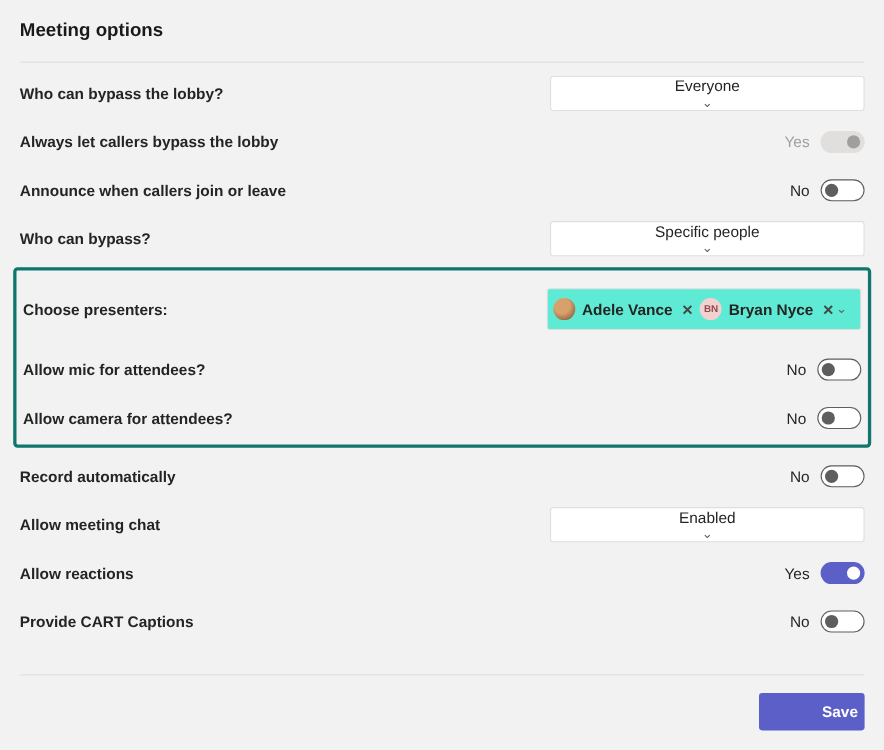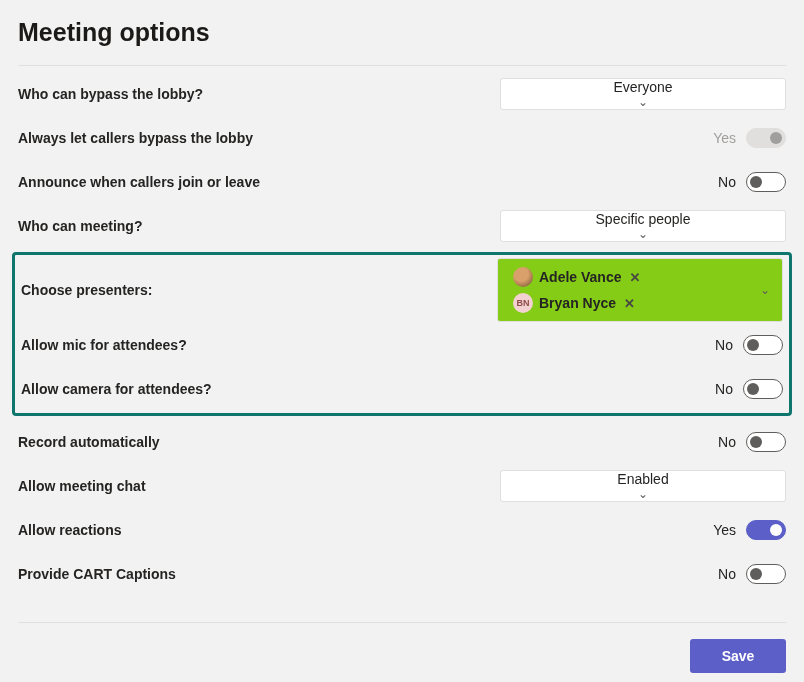--- a/index.html
+++ b/index.html
@@ -9,21 +9,21 @@
     background: #f2f2f2;
     color: #252423;
     width: 804px;
     height: 682px;
     overflow: hidden;
   }
   .page {
     padding: 18px 18px 0 18px;
   }
   .title {
-    font-size: 25px;
+    font-size: 17px;
     font-weight: 700;
     margin: 0 0 18px 0;
     color: #1b1a19;
   }
   .divider {
     height: 1px;
     background: #e1dfdd;
     margin-bottom: 6px;
   }
   .row {
@@ -65,26 +65,26 @@
     cursor: pointer;
     flex-direction: column;
   }
   .dropdown .chevron {
     font-size: 12px;
     color: #605e5c;
   }
 
   .people-box {
     width: 286px;
-    background: #84cc16;
+    background: #5eead4;
     border: 1px solid #e1dfdd;
     border-radius: 3px;
-    padding: 8px 15px;
-    display: flex;
-    flex-direction: column;
+    padding: 8px 5px;
+    display: flex;
+    flex-direction: row;
     gap: 6px;
     position: relative;
   }
   .people-box .chevron {
     position: absolute;
     right: 12px;
     top: 50%;
     transform: translateY(-50%);
     font-size: 12px;
     color: #605e5c;
@@ -179,20 +179,21 @@
   .save-btn {
     background: #5b5fc7;
     color: #fff;
     border: none;
     border-radius: 3px;
     width: 96px;
     height: 34px;
     font-size: 14px;
     font-weight: 600;
     cursor: pointer;
+    text-align: right;
   }
 </style>
 </head>
 <body>
 
 <div class="page">
   <h1 class="title">Meeting options</h1>
   <div class="divider"></div>
 
   <div class="row">
@@ -217,21 +218,21 @@
     <div class="label">Announce when callers join or leave</div>
     <div class="control">
       <span class="state-text">No</span>
       <div class="toggle off">
           <div class="knob"></div>
         </div>
     </div>
   </div>
 
   <div class="row">
-    <div class="label">Who can meeting?</div>
+    <div class="label">Who can bypass?</div>
     <div class="dropdown">
       <span>Specific people</span>
       <span class="chevron">⌄</span>
     </div>
   </div>
 
   <div class="highlight-box">
 
     <div class="row" style="min-height:66px;">
       <div class="label">Choose presenters:</div>

